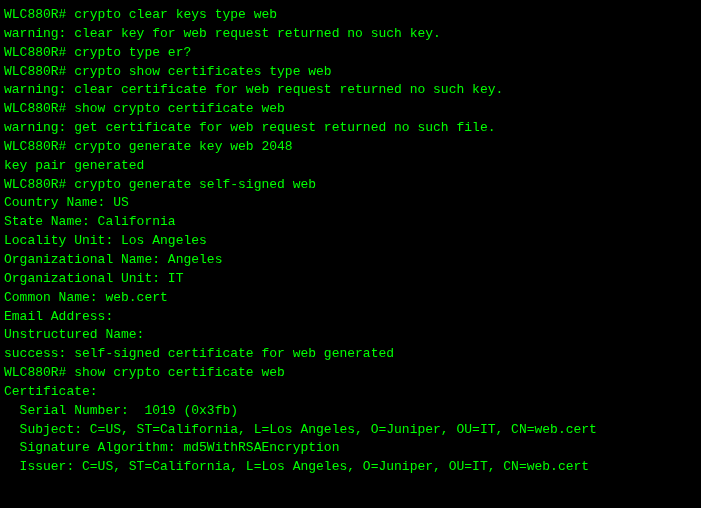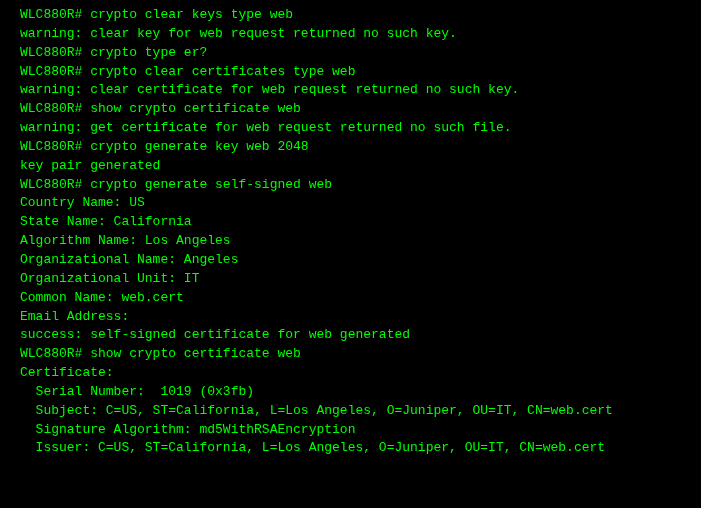--- a/index.html
+++ b/index.html
@@ -16,21 +16,21 @@
       font-family: 'Courier New', Courier, monospace;
       font-size: 13px;
       line-height: 1.45;
     }
 
     .terminal {
       background-color: #000000;
       color: #00ff00;
       width: 701px;
       height: 508px;
-      padding: 6px 20px;
+      padding: 6px 4px;
       overflow: hidden;
     }
 
     .line {
       display: block;
       white-space: pre;
     }
 
     @keyframes blink {
       0%, 100% { opacity: 1; }
@@ -38,34 +38,35 @@
     }
   </style>
 </head>
 <body>
 
 <div class="terminal">
   <div id="terminal-output">
       <span class="line">WLC880R# crypto clear keys type web</span>
       <span class="line">warning: clear key for web request returned no such key.</span>
       <span class="line">WLC880R# crypto type er?</span>
-      <span class="line">WLC880R# crypto clear certificates type web</span>
+      <span class="line">WLC880R# crypto show certificates type web</span>
       <span class="line">warning: clear certificate for web request returned no such key.</span>
       <span class="line">WLC880R# show crypto certificate web</span>
       <span class="line">warning: get certificate for web request returned no such file.</span>
       <span class="line">WLC880R# crypto generate key web 2048</span>
       <span class="line">key pair generated</span>
       <span class="line">WLC880R# crypto generate self-signed web</span>
       <span class="line">Country Name: US</span>
       <span class="line">State Name: California</span>
-      <span class="line">Algorithm Name: Los Angeles</span>
+      <span class="line">Locality Unit: Los Angeles</span>
       <span class="line">Organizational Name: Angeles</span>
       <span class="line">Organizational Unit: IT</span>
       <span class="line">Common Name: web.cert</span>
       <span class="line">Email Address:</span>
+      <span class="line">Unstructured Name:</span>
       <span class="line">success: self-signed certificate for web generated</span>
       <span class="line">WLC880R# show crypto certificate web</span>
       <span class="line">Certificate:</span>
       <span class="line">  Serial Number:  1019 (0x3fb)</span>
       <span class="line">  Subject: C=US, ST=California, L=Los Angeles, O=Juniper, OU=IT, CN=web.cert</span>
       <span class="line">  Signature Algorithm: md5WithRSAEncryption</span>
       <span class="line">  Issuer: C=US, ST=California, L=Los Angeles, O=Juniper, OU=IT, CN=web.cert</span>
     </div>
 </div>
 

